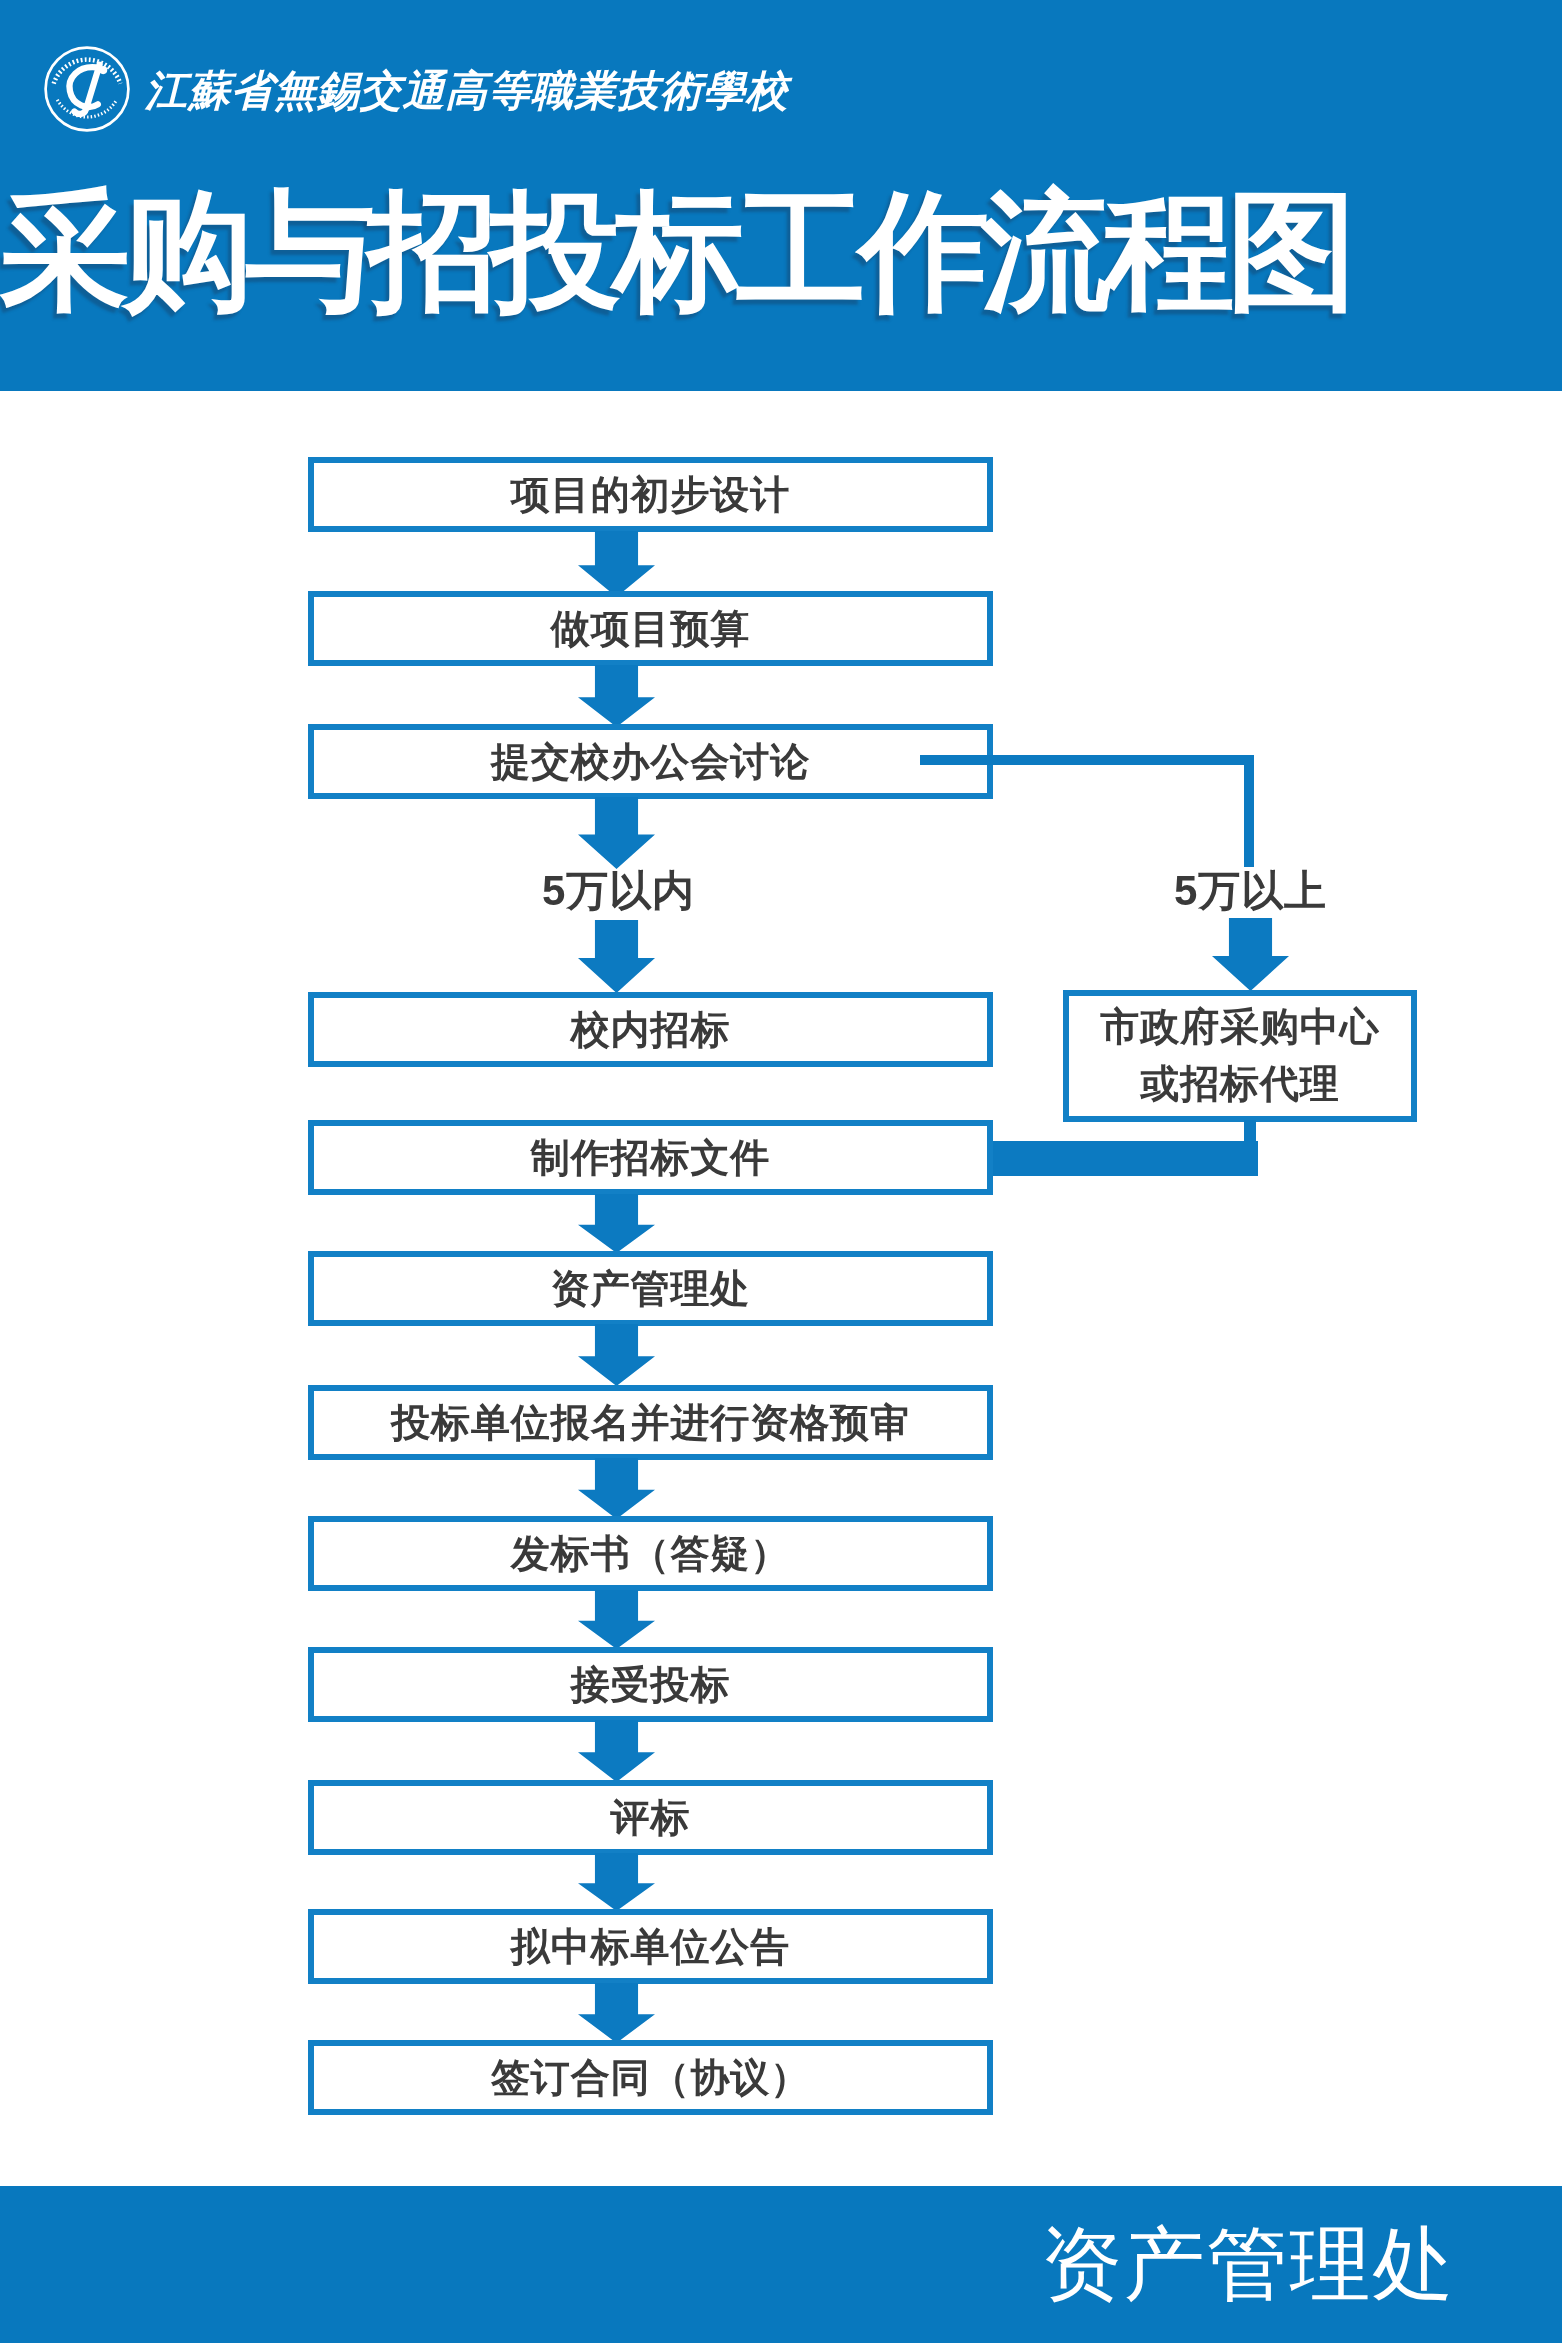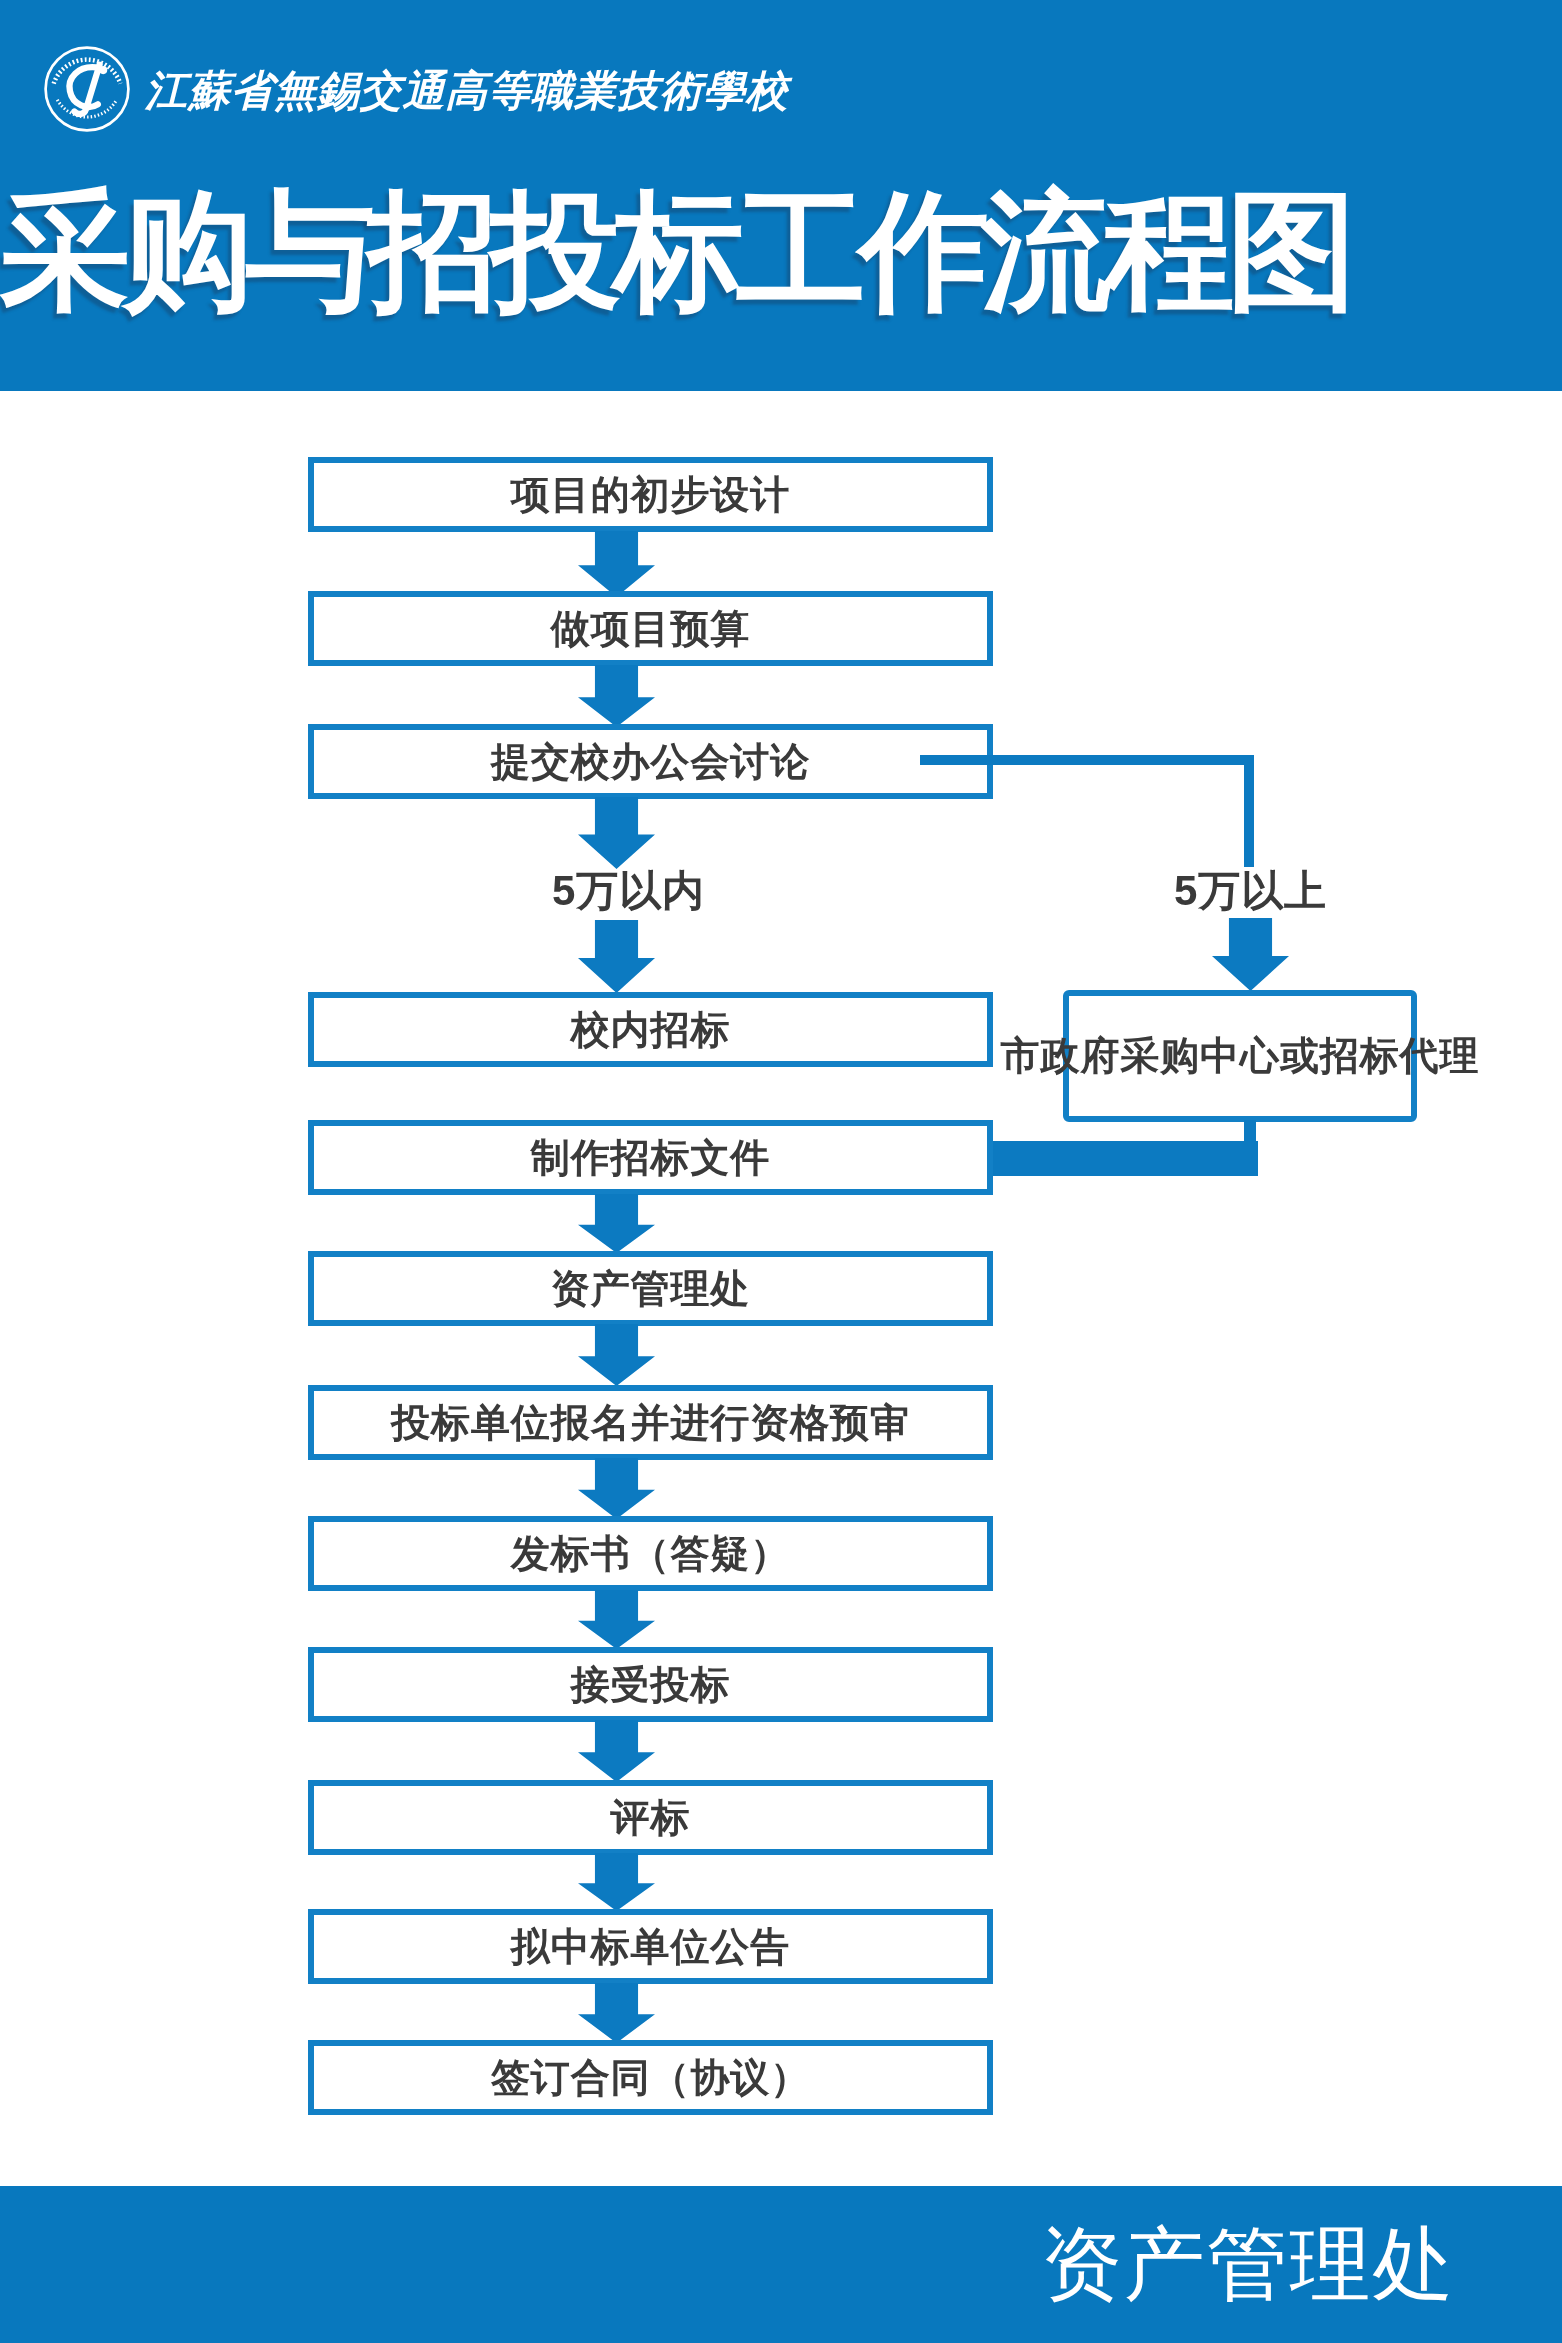--- a/index.html
+++ b/index.html
@@ -33,34 +33,34 @@
   
   .fbox{
     position:absolute;left:308px;width:685px;height:75px;box-sizing:border-box;
     background:#ffffff;border:6.4px solid #1280c6;
     display:flex;align-items:center;justify-content:center;
     color:#3a3a3a;font-size:39px;font-weight:600;letter-spacing:0.9px;
     white-space:nowrap;
   }
   .fbox.right-box{
     left:1063px;width:354px;height:132px;top:990px;
-    line-height:1.45;font-size:39px;border-radius:6px;
+    flex-direction:column;line-height:1.45;font-size:39px;
   }
   
   .arrow-down{
     position:absolute;left:578px;width:77px;background:#0c7ac1;
     clip-path:polygon(22% 0,78% 0,78% 52%,100% 52%,50% 100%,0 52%,22% 52%);
   }
   .arrow-down.rbranch{left:1212px;}
   
   .branch-label{
     position:absolute;top:863px;text-align:center;color:#3a3a3a;
     font-size:42px;font-weight:600;letter-spacing:0.9px;white-space:nowrap;
   }
-  .branch-label.left{left:320px;width:617px;}
+  .branch-label.left{left:310px;width:617px;}
   .branch-label.right{left:1067px;width:367px;}
   
   .conn{position:absolute;background:#0c7ac1;}
   .conn.elbow-h{left:920px;top:755px;width:334px;height:10px;}
   .conn.elbow-v{left:1244px;top:755px;width:10px;height:112px;}
   
   .conn.stub{left:1244px;top:1120px;width:12px;height:29px;}
   .conn.return-body{left:955px;top:1141px;width:303px;height:35px;}
   .return-head{
     position:absolute;left:924px;top:1123px;width:0;height:0;

